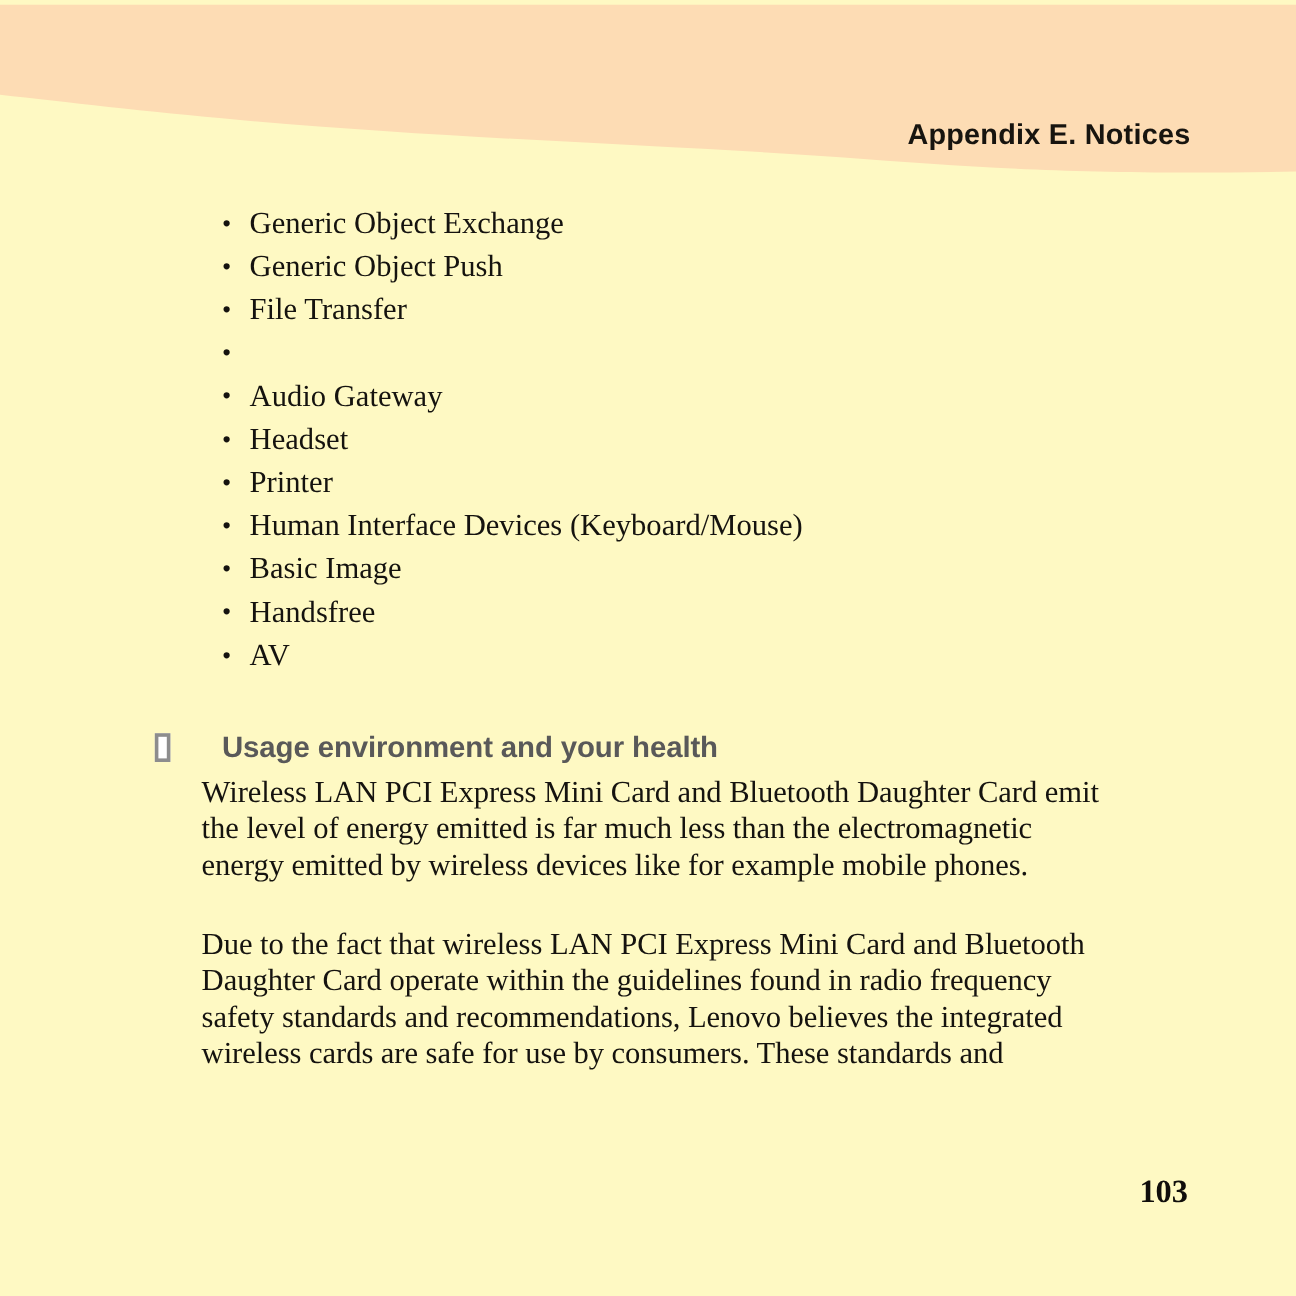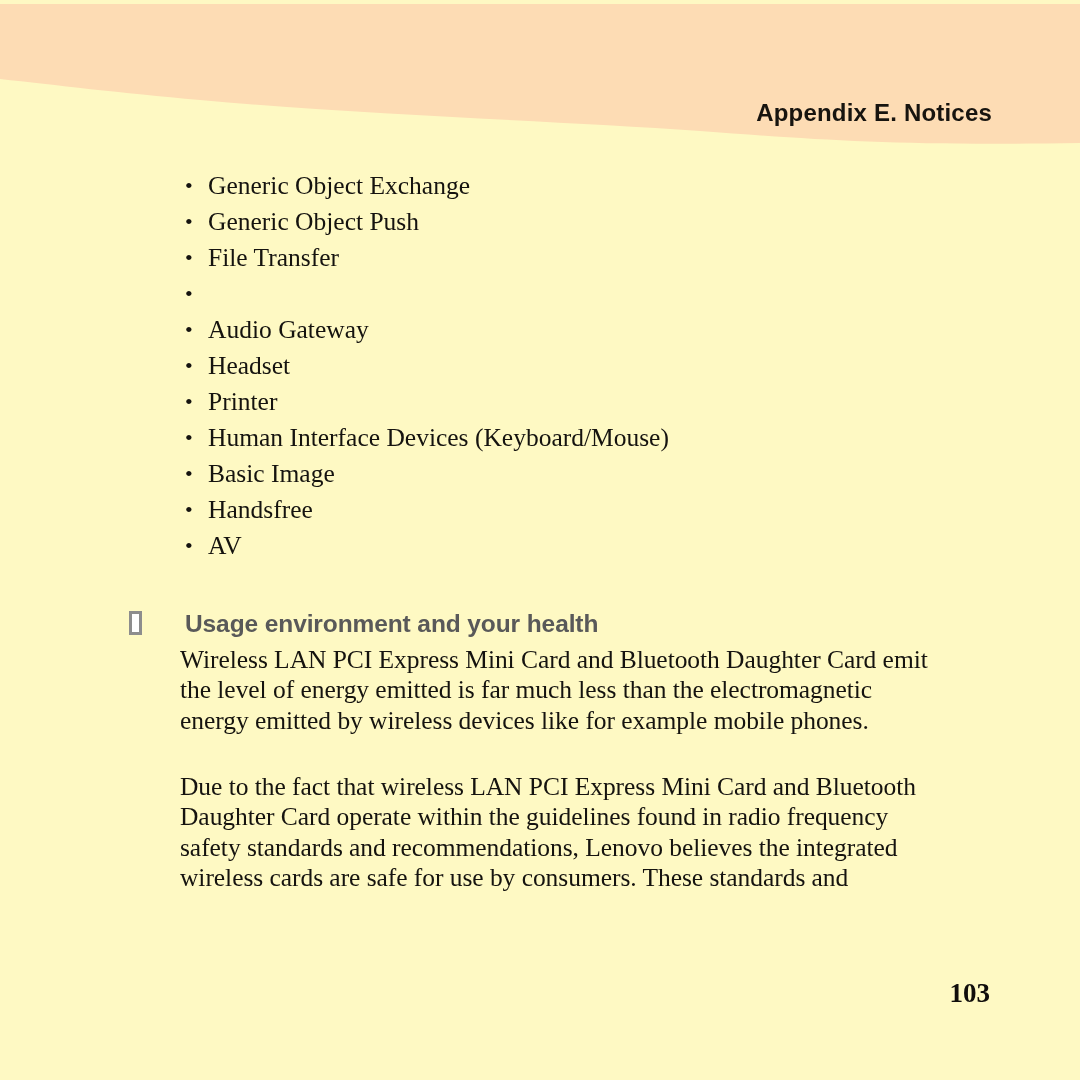--- a/index.html
+++ b/index.html
@@ -115,21 +115,21 @@
     font-size: 24.5px;
     line-height: 32px;
     letter-spacing: -0.1px;
     color: #595959;
     white-space: nowrap;
   }
 
   
   .body-paragraph {
     position: absolute;
-    left: 180px;
+    left: 168px;
     width: 840px;
     z-index: 2;
   }
   #paragraph-1 { top: 645px; }
   #paragraph-2 { top: 772px; }
   .body-line {
     height: 30.4px;
     line-height: 30.4px;
     font-size: 25.5px;
     color: #15130f;

